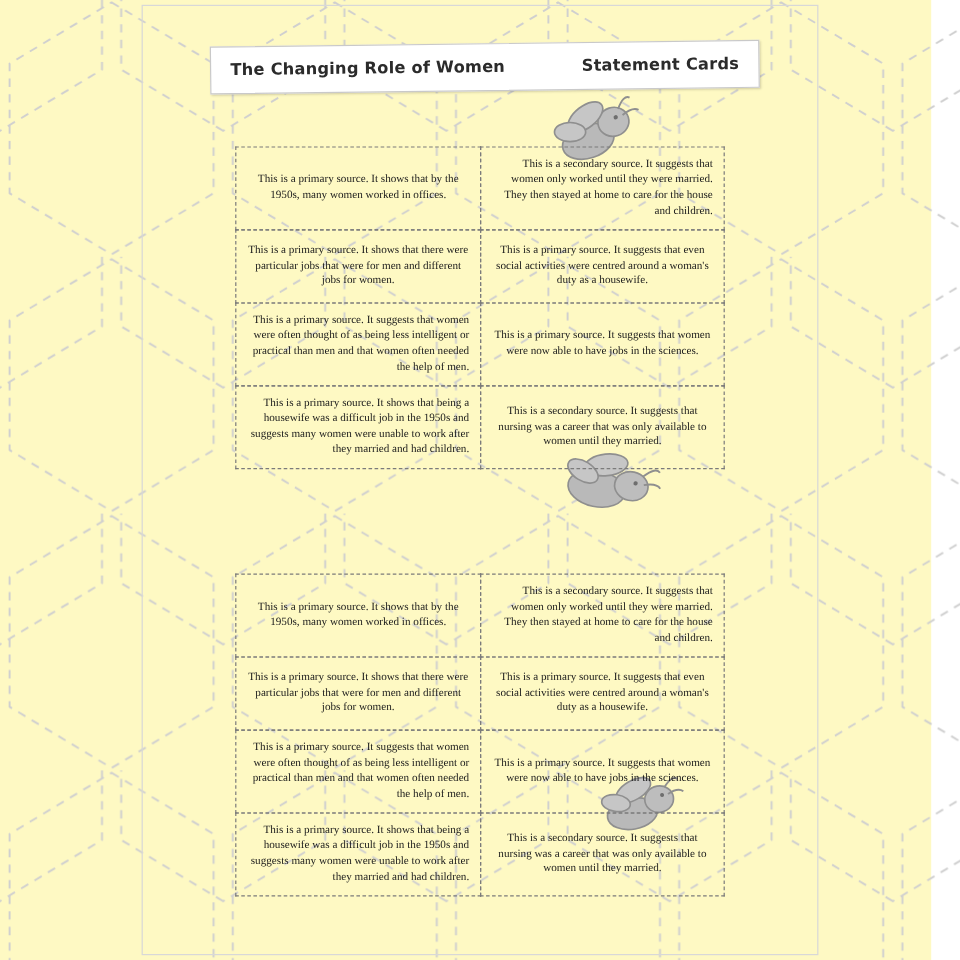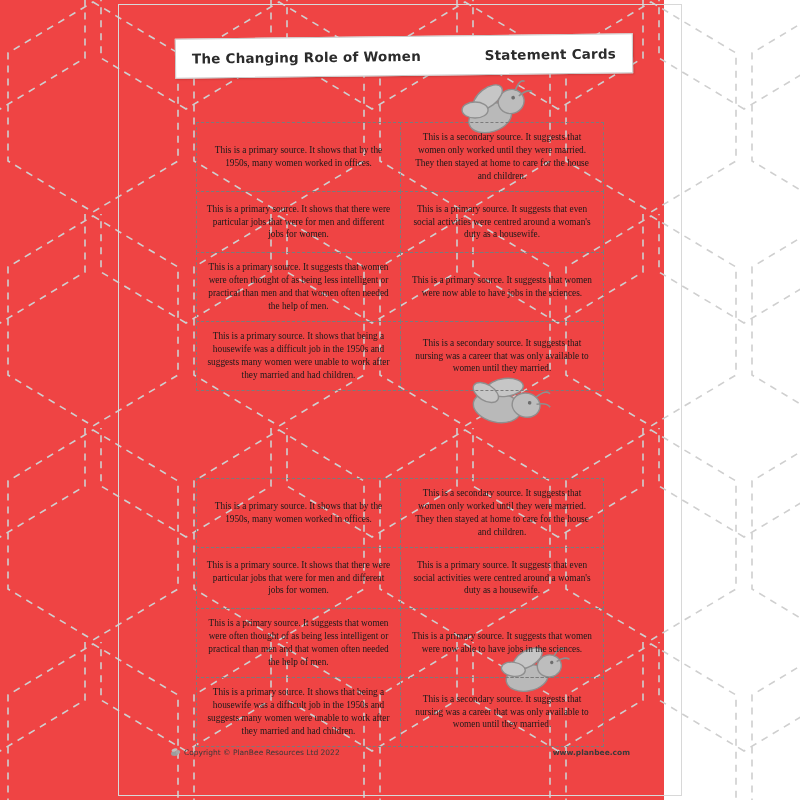--- a/index.html
+++ b/index.html
@@ -10,23 +10,23 @@
   body {
     width: 800px;
     height: 800px;
     overflow: hidden;
     font-family: "Liberation Serif", serif;
   }
 
   
   .page-wrap {
     position: relative;
-    width: 664px;
+    width: 776px;
     height: 800px;
-    background: #ef4444;
+    background: #fef9c3;
   }
 
   
   .hex-bg {
     position: absolute;
     left: 0; top: 0;
     width: 800px; height: 800px;
     z-index: 0;
   }
 
@@ -99,21 +99,21 @@
     font-family: "Liberation Serif", serif;
     font-size: 9.3px;
     line-height: 1.38;
     color: #1a1a1a;
     background: transparent;
     display: flex;
     align-items: center;
     justify-content: center;
     min-height: 56px;
   }
-  .card.h4 { min-height: 70px; }
+  .card.h4 { min-height: 70px; text-align: right; }
   .card.h3 { min-height: 62px; font-family: Liberation Serif, serif; }
 
   
   .card-grid .card { margin: 0 0 -1px 0; }
   .card-grid .card:nth-child(odd) { margin-right: -1px; }
 
   
   .footer {
     position: absolute;
     left: 170px;
@@ -217,25 +217,14 @@
     <div class="card h3">This is a primary source. It shows that by the 1950s, many women worked in offices.</div>
     <div class="card h4">This is a secondary source. It suggests that women only worked until they were married. They then stayed at home to care for the house and children.</div>
     <div class="card h3">This is a primary source. It shows that there were particular jobs that were for men and different jobs for women.</div>
     <div class="card h3">This is a primary source. It suggests that even social activities were centred around a woman's duty as a housewife.</div>
     <div class="card h4">This is a primary source. It suggests that women were often thought of as being less intelligent or practical than men and that women often needed the help of men.</div>
     <div class="card h3">This is a primary source. It suggests that women were now able to have jobs in the sciences.</div>
     <div class="card h4">This is a primary source. It shows that being a housewife was a difficult job in the 1950s and suggests many women were unable to work after they married and had children.</div>
     <div class="card h3">This is a secondary source. It suggests that nursing was a career that was only available to women until they married.</div>
   </div>
 
-  <div class="footer">
-    <span class="copy">
-      <svg class="bee-logo" width="11" height="9" viewBox="0 0 22 18" xmlns="http://www.w3.org/2000/svg">
-        <ellipse cx="9" cy="11" rx="7" ry="5" fill="#9d9d9d"></ellipse>
-        <ellipse cx="16" cy="8" rx="4.5" ry="4" fill="#a8a8a8"></ellipse>
-        <ellipse cx="9" cy="4" rx="6" ry="3" fill="#c0c0c0" transform="rotate(-18 9 4)"></ellipse>
-      </svg>
-      <span>Copyright © PlanBee Resources Ltd 2022</span>
-    </span>
-    <span class="url">www.planbee.com</span>
-  </div>
 
 </div>
 
 </body></html>

